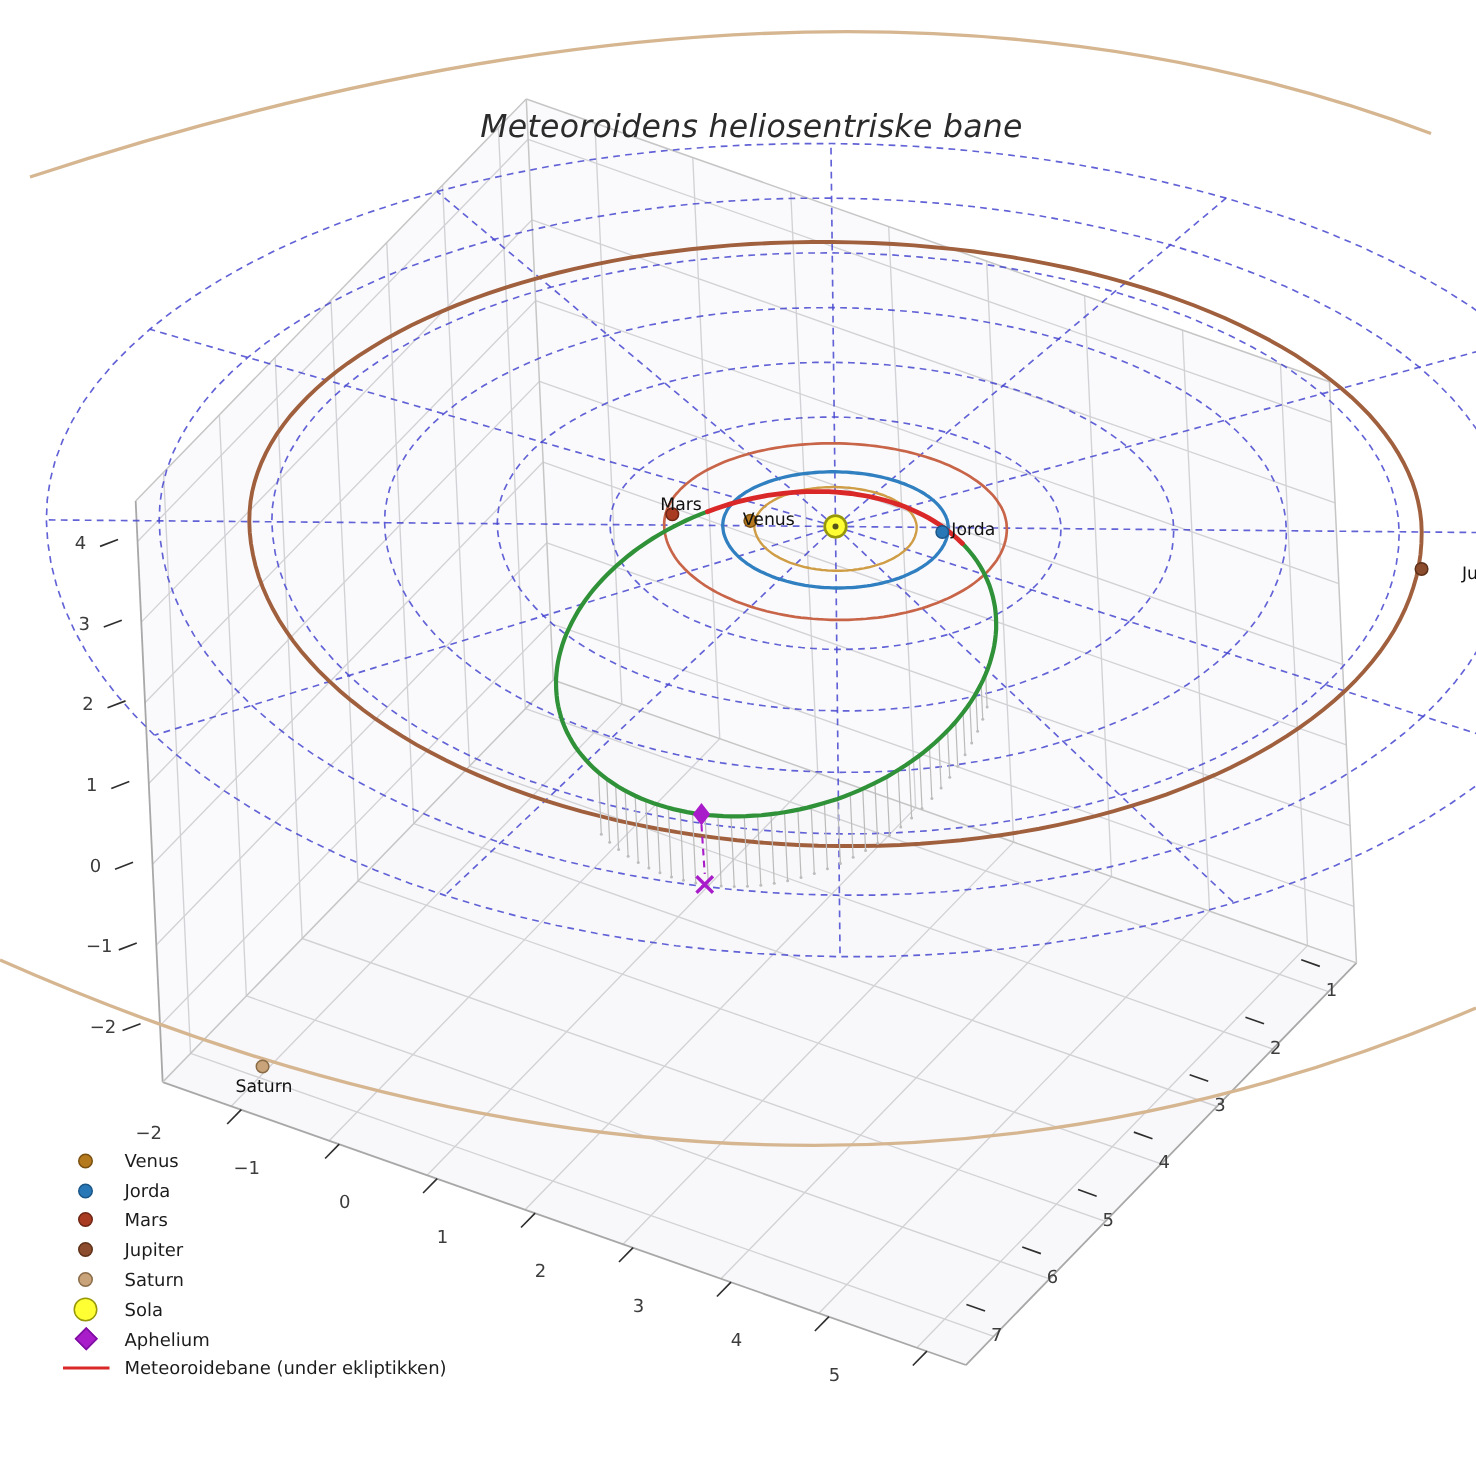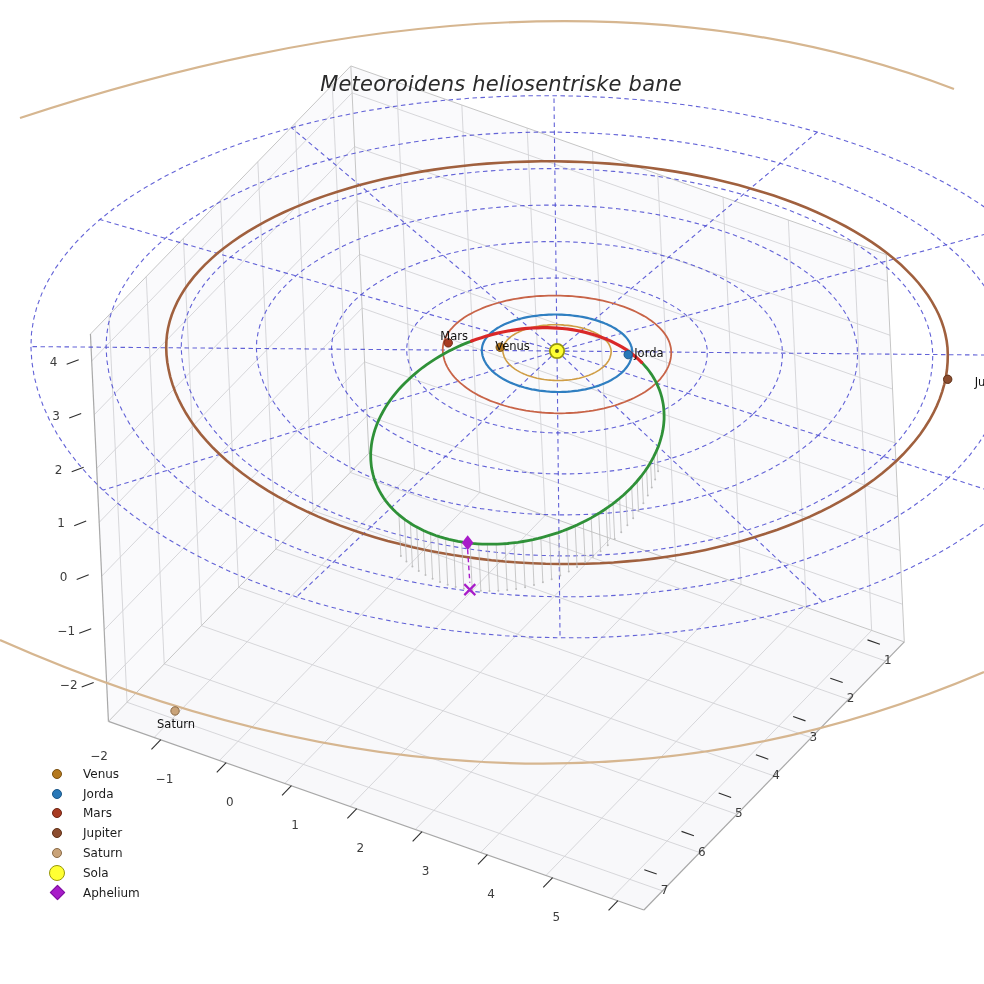--- a/index.html
+++ b/index.html
@@ -296,14 +296,20 @@
           <span class="lm-dot-large" style="background: rgb(255, 255, 51); border: 1px solid rgb(151, 151, 10);"></span>
         </span>
         <span class="legend-label">Sola</span>
       </div>
       <div class="legend-item">
         <span class="legend-marker-box">
           <span class="lm-diamond" style="background: rgb(168, 28, 201); border: 1px solid rgb(125, 15, 160);"></span>
         </span>
         <span class="legend-label">Aphelium</span>
       </div>
+      <div class="legend-item">
+        <span class="legend-marker-box">
+          <span class="lm-line" style="border-top-color: rgb(218, 40, 40);"></span>
+        </span>
+        <span class="legend-label">Meteoroidebane (under ekliptikken)</span>
+      </div>
     </div>
 </div>
 
 </body></html>

